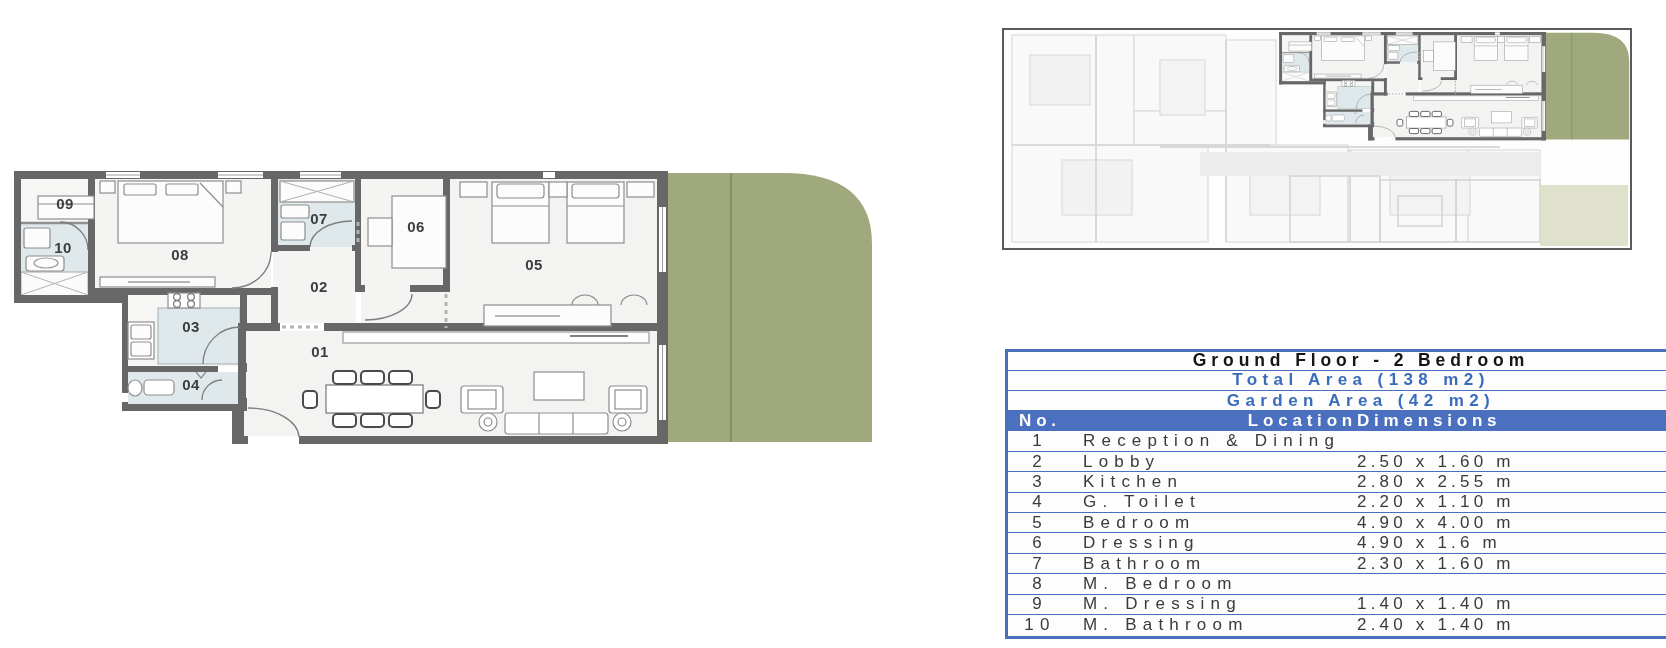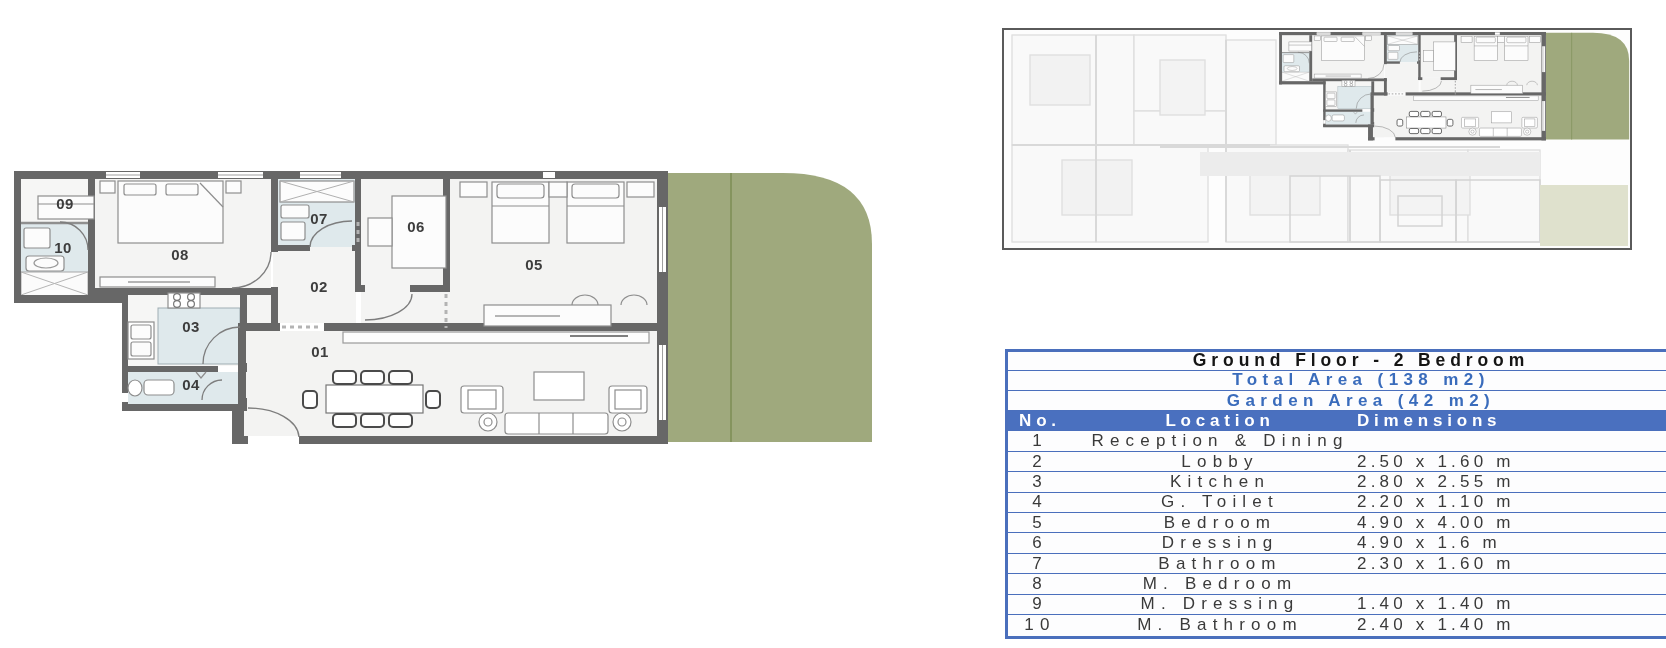--- a/index.html
+++ b/index.html
@@ -5,21 +5,21 @@
 html,body{margin:0;padding:0;background:#ffffff;}
 body{width:1666px;height:648px;font-family:"Liberation Sans",sans-serif;}
 #page{position:relative;width:1666px;height:648px;overflow:hidden;background:#fff;}
 #psvg{position:absolute;left:0;top:0;}
 
 #tbl{position:absolute;left:1005px;top:349px;width:712px;height:290px;box-sizing:border-box;border:3px solid #4a6fbc;background:#fdfdfe;}
 .trow{display:flex;align-items:center;box-sizing:border-box;border-bottom:1.5px solid #4a6fbc;height:20.4px;}
 .trow:last-child{border-bottom:none;}
 .tc{display:block;box-sizing:border-box;white-space:nowrap;}
 .c1{width:64px;text-align:center;}
-.c2{width:285px;text-align:center;padding-left:11px;}
+.c2{width:285px;text-align:left;padding-left:11px;}
 .c3{flex:1;text-align:left;}
 .title{height:18.7px;justify-content:center;font-weight:bold;font-size:17.5px;color:#151515;letter-spacing:4.9px;}
 .area{justify-content:center;font-weight:bold;font-size:17px;color:#3a6cbc;letter-spacing:5.4px;}
 .hdr{height:20px;background:#4a70bf;color:#ffffff;font-weight:bold;font-size:17px;letter-spacing:4.8px;}
 .drow{font-size:17px;color:#3a3a3a;letter-spacing:6.2px;}
 .dim{letter-spacing:4.2px;}
 </style>
 </head>
 <body>
 <div id="page">
@@ -236,21 +236,21 @@
         <span class="tc">Ground Floor - 2 Bedroom</span>
       </div>
   <div class="trow area">
         <span class="tc">Total Area (138 m2)</span>
       </div>
   <div class="trow area">
         <span class="tc">Garden Area (42 m2)</span>
       </div>
   <div class="trow hdr">
         <span class="tc c1">No.</span>
-        <span class="tc c2" style="text-align:center;">Location</span>
+        <span class="tc c2" style="text-align:right;">Location</span>
         <span class="tc c3">Dimensions</span>
       </div>
   <div class="trow drow">
         <span class="tc c1">1</span>
         <span class="tc c2">Reception &amp; Dining</span>
       </div>
   <div class="trow drow">
         <span class="tc c1">2</span>
         <span class="tc c2">Lobby</span>
         <span class="tc c3 dim">2.50 x 1.60 m</span>

